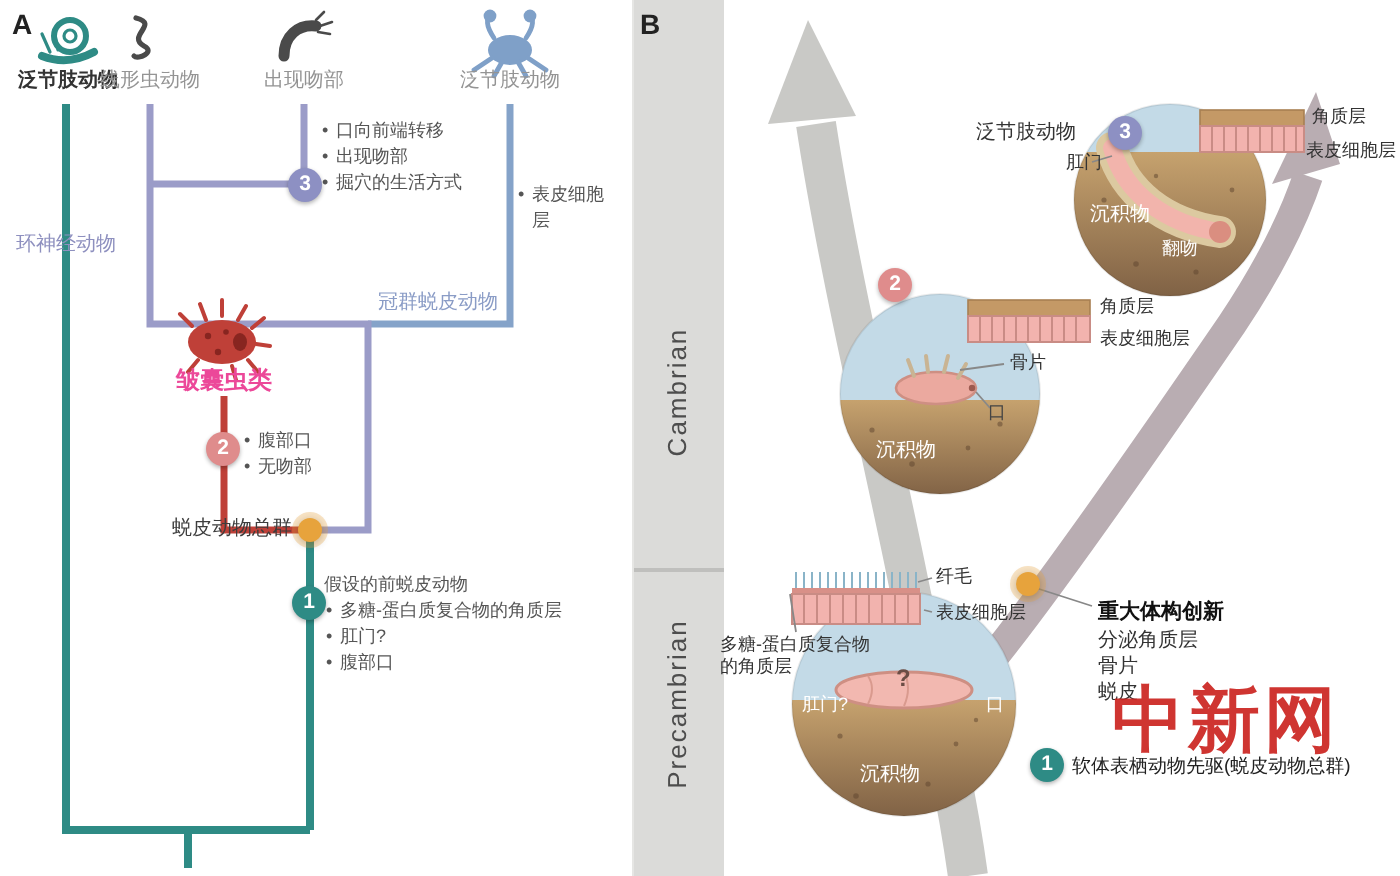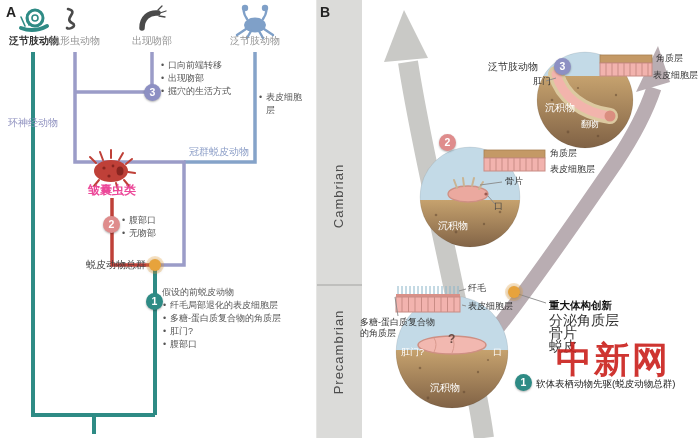--- a/index.html
+++ b/index.html
@@ -27,21 +27,21 @@
          box-shadow:0 1px 2px rgba(0,0,0,.3)}
   .b3{background:#8D90C3}.b2{background:#DF8C8C}.b1{background:#2E8B85}
   .dot{position:absolute;width:12px;height:12px;border-radius:50%;background:#E7A33C;z-index:6;
        box-shadow:0 0 0 3px rgba(231,163,60,.30),0 1px 4px rgba(0,0,0,.3)}
   .era-strip{position:absolute;left:317px;top:0;width:45px;height:438px;background:#DBDBD9;z-index:0}
   .era-line{position:absolute;left:317px;top:284px;width:45px;height:2px;background:#BFBFBD;z-index:1}
   .era{position:absolute;width:120px;height:16px;line-height:16px;text-align:center;font-size:13px;
        color:#4D4D4D;letter-spacing:1px;transform:rotate(-90deg);z-index:2}
   .divider{position:absolute;left:316px;top:0;width:1px;height:438px;background:#E6E6E4}
   .inno-title{position:absolute;font-size:10.5px;font-weight:bold;color:#111;z-index:5;white-space:nowrap}
-  .inno-list{position:absolute;font-size:14px;line-height:13px;color:#333;z-index:5;white-space:nowrap}
+  .inno-list{position:absolute;font-size:10px;line-height:13px;color:#333;z-index:5;white-space:nowrap}
   .wm{position:absolute;left:556px;top:340px;z-index:50;opacity:.92}
   .wm-text{font-family:Liberation Mono, monospace;font-size:36px;font-weight:bold;
            color:#CB2420;letter-spacing:2px;line-height:1.3;white-space:nowrap}
   .wm-box{margin-top:4px;margin-left:20px;width:124px;height:23px;background:#2A5CAA;border-radius:3px;
           color:#fff;font-size:14px;font-style:italic;font-weight:bold;text-align:center;line-height:23px}
   svg{display:block}
 </style>
 </head>
 <body>
 
@@ -113,21 +113,20 @@
   <div class="lbl bullets wrap" style="left:258px;top:91px;width:48px">
     <div>表皮细胞层</div>
   </div>
   <div class="lbl bullets" style="left:121px;top:214px">
     <div>腹部口</div>
     <div>无吻部</div>
   </div>
   <div class="lbl" style="left:162px;top:286px">
     <div>假设的前蜕皮动物</div>
     <div class="bullets">
-      <div>纤毛局部退化的表皮细胞层</div>
       <div>多糖-蛋白质复合物的角质层</div>
       <div>肛门?</div>
       <div>腹部口</div>
     </div>
   </div>
 
   <div class="badge b3" style="left:144px;top:84px">3</div>
   <div class="badge b2" style="left:103px;top:216px">2</div>
   <div class="badge b1" style="left:146px;top:293px">1</div>
   <div class="dot" style="left:149px;top:259px"></div>

